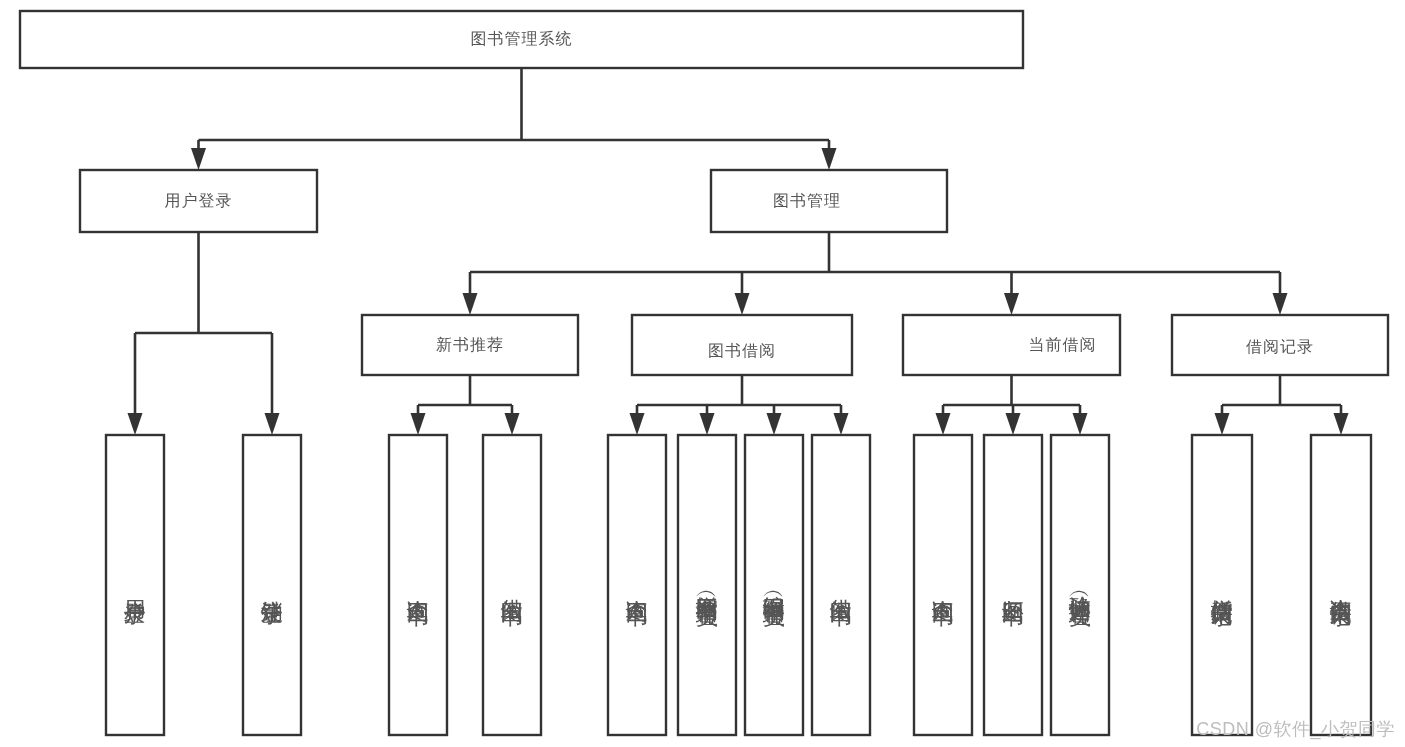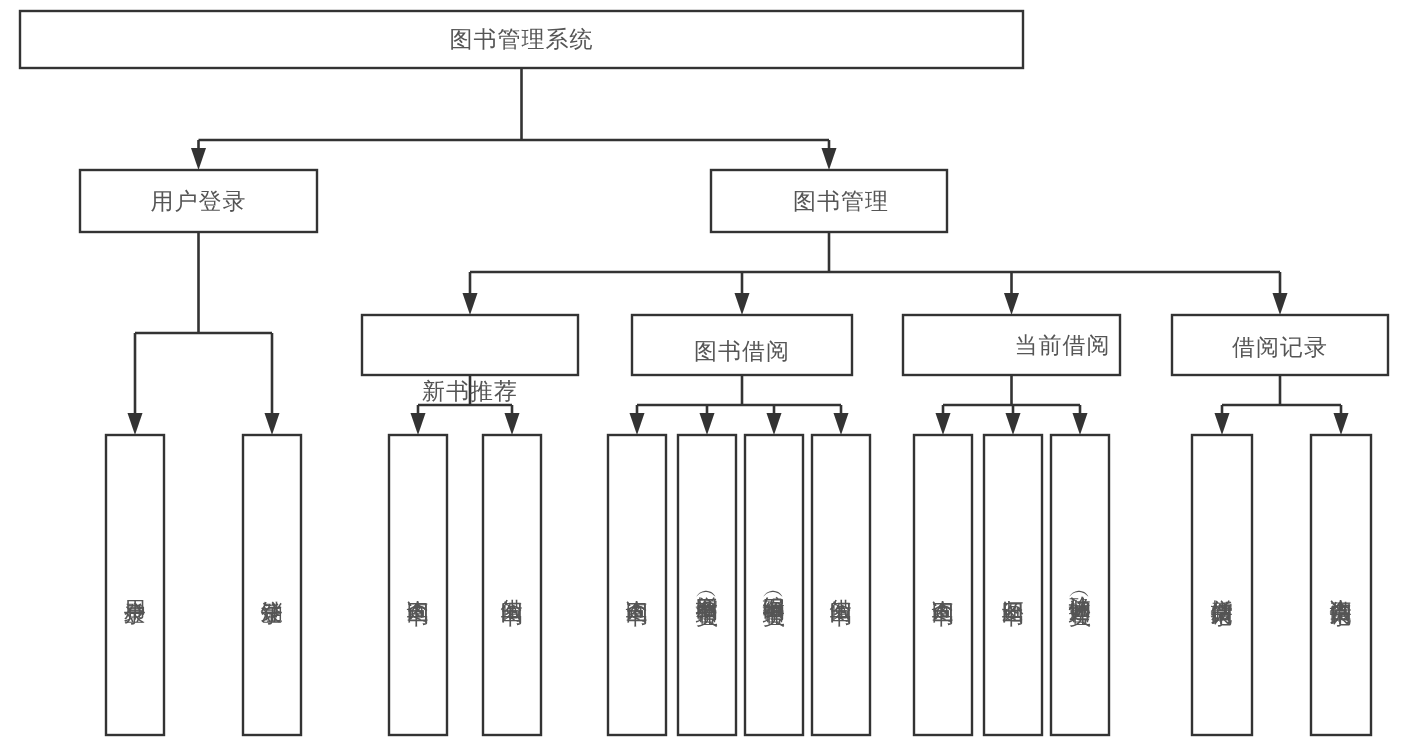--- a/index.html
+++ b/index.html
@@ -60,21 +60,21 @@
   }
   .horiz-text-wrap {
     position: absolute;
     display: flex;
     align-items: center;
     justify-content: center;
     pointer-events: none;
   }
   .horiz-text {
     font-family: Liberation Serif, serif;
-    font-size: 23px;
+    font-size: 16px;
     color: #555555;
     letter-spacing: 1px;
     white-space: nowrap;
   }
   .watermark {
     position: absolute;
     right: 10px;
     bottom: 6px;
     font-family: "Liberation Sans", "DejaVu Sans", sans-serif;
     font-size: 18px;
@@ -178,24 +178,24 @@
       <rect class="node-box" x="1311" y="435" width="60" height="300"></rect>
     </svg>
 
   <div id="label-layer">
       <div class="horiz-text-wrap" style="left: 20px; top: 11px; width: 1003px; height: 57px;">
         <span class="horiz-text">图书管理系统</span>
       </div>
       <div class="horiz-text-wrap" style="left: 80px; top: 170px; width: 237px; height: 62px;">
         <span class="horiz-text">用户登录</span>
       </div>
-      <div class="horiz-text-wrap" style="left: 711px; top: 170px; width: 192px; height: 62px; margin-left: 34px;">
+      <div class="horiz-text-wrap" style="left: 711px; top: 170px; width: 192px; height: 62px;">
         <span class="horiz-text">图书管理</span>
       </div>
-      <div class="horiz-text-wrap" style="left: 362px; top: 315px; width: 216px; height: 60px; margin-top: 46px;">
+      <div class="horiz-text-wrap" style="left: 362px; top: 315px; width: 216px; height: 60px;">
         <span class="horiz-text">新书推荐</span>
       </div>
       <div class="horiz-text-wrap" style="left: 632px; top: 315px; width: 220px; height: 73px;">
         <span class="horiz-text">图书借阅</span>
       </div>
       <div class="horiz-text-wrap" style="left: 954px; top: 315px; width: 217px; height: 60px;">
         <span class="horiz-text">当前借阅</span>
       </div>
       <div class="horiz-text-wrap" style="left: 1172px; top: 315px; width: 216px; height: 64px;">
         <span class="horiz-text">借阅记录</span>
@@ -234,13 +234,14 @@
         <span class="vertical-text">确认归还（管理员）</span>
       </div>
       <div class="vertical-text-wrap" style="left: 1192px; top: 435px; width: 60px; height: 300px;">
         <span class="vertical-text">新增借阅记录</span>
       </div>
       <div class="vertical-text-wrap" style="left: 1311px; top: 435px; width: 60px; height: 300px;">
         <span class="vertical-text">查询借阅记录</span>
       </div>
     </div>
 
+  <div class="watermark">CSDN @软件_小贺同学</div>
 </div>
 
 </body></html>

